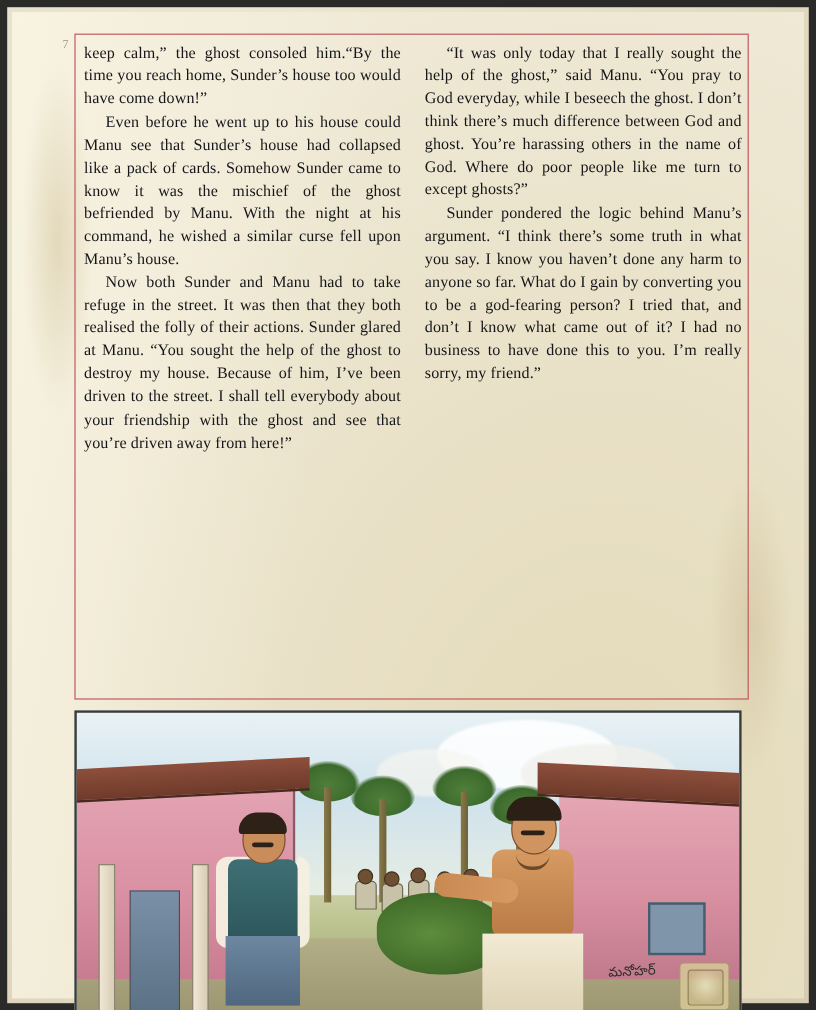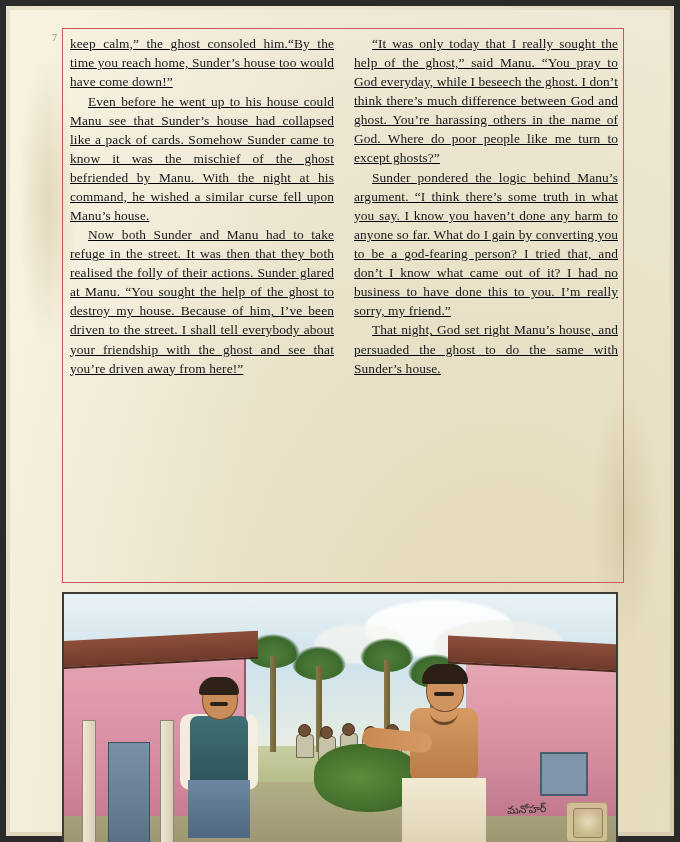--- a/index.html
+++ b/index.html
@@ -59,21 +59,20 @@
   }
   #columns {
     position: absolute;
     left: 70px;
     top: 34px;
     width: 548px;
     height: 545px;
     display: flex;
     gap: 20px;
     box-sizing: border-box;
-    text-decoration: underline;
   }
   .column {
     width: 264px;
     font-size: 13.4px;
     line-height: 1.42;
     color: #16161a;
     text-align: justify;
     text-justify: inter-word;
     letter-spacing: 0.1px;
   }
@@ -260,21 +259,20 @@
 
   <div id="columns">
     <div class="column">
       <p class="noindent">keep calm,” the ghost consoled him.“By the time you reach home, Sunder’s house too would have come down!”</p>
       <p>Even before he went up to his house could Manu see that Sunder’s house had collapsed like a pack of cards. Somehow Sunder came to know it was the mischief of the ghost befriended by Manu. With the night at his command, he wished a similar curse fell upon Manu’s house.</p>
       <p>Now both Sunder and Manu had to take refuge in the street. It was then that they both realised the folly of their actions. Sunder glared at Manu. “You sought the help of the ghost to destroy my house. Because of him, I’ve been driven to the street. I shall tell everybody about your friendship with the ghost and see that you’re driven away from here!”</p>
     </div>
     <div class="column">
       <p>“It was only today that I really sought the help of the ghost,” said Manu. “You pray to God everyday, while I beseech the ghost. I don’t think there’s much difference between God and ghost. You’re harassing others in the name of God. Where do poor people like me turn to except ghosts?”</p>
       <p>Sunder pondered the logic behind Manu’s argument. “I think there’s some truth in what you say. I know you haven’t done any harm to anyone so far. What do I gain by converting you to be a god-fearing person? I tried that, and don’t I know what came out of it? I had no business to have done this to you. I’m really sorry, my friend.”</p>
-      <p>That night, God set right Manu’s house, and persuaded the ghost to do the same with Sunder’s house.</p>
     </div>
   </div>
 
   <div id="illustration">
     <div id="sky"></div>
     <div class="cloud" id="cloud1"></div>
     <div class="cloud" id="cloud3"></div>
     <div class="cloud" id="cloud2"></div>
     <div id="ground"></div>
     <div id="road"></div>

